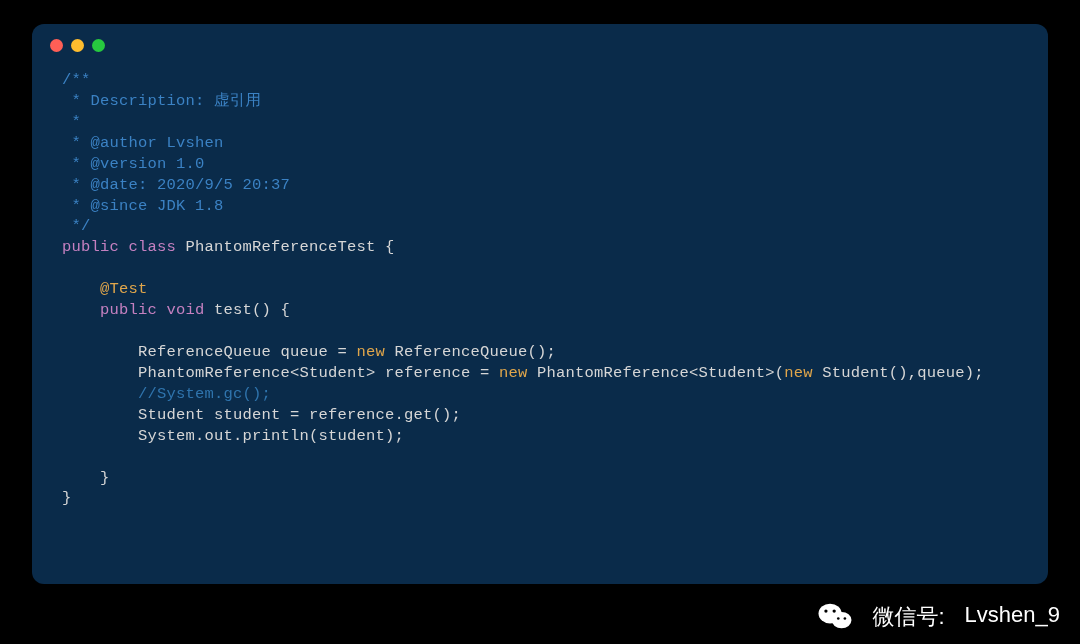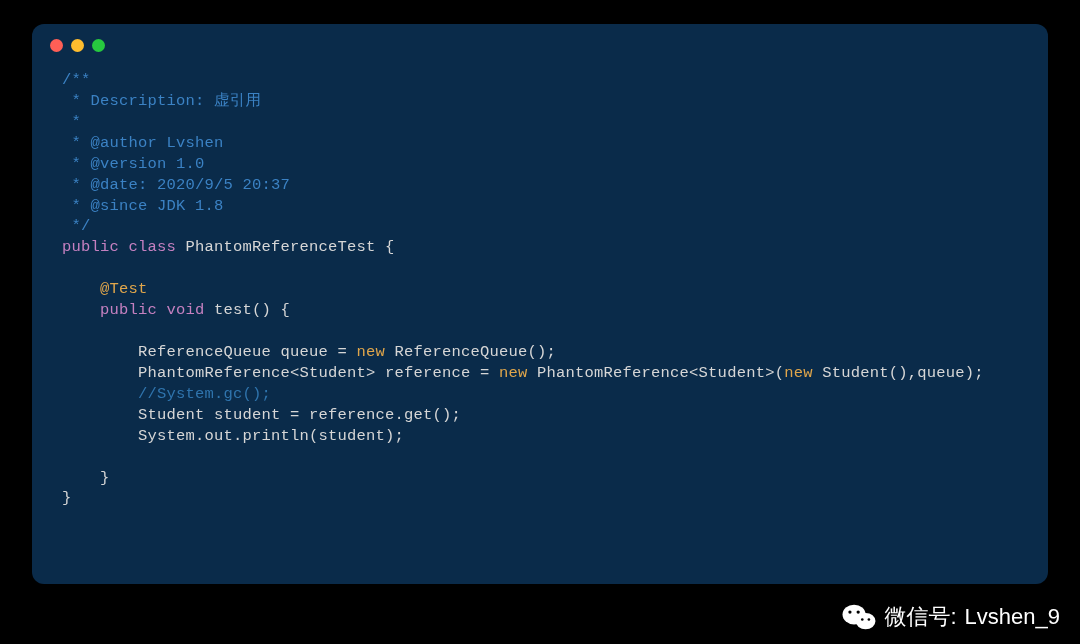--- a/index.html
+++ b/index.html
@@ -50,22 +50,21 @@
   .type    { color: #d6d6d6; }
   .plain   { color: #d6d6d6; }
   .anno    { color: #e0a64b; }
   .newkw   { color: #e0a64b; }
   .commentline { color: #2f74ad; }
   .watermark {
     position: absolute;
     right: 20px;
     bottom: 12px;
     display: flex;
-    align-items: center;
-    gap: 8px;
+    gap: 20px;
     color: #fff;
     font-family: -apple-system, "PingFang SC", "Microsoft YaHei", sans-serif;
     font-size: 22px;
     font-weight: 500;
     z-index: 10;
   }
   .wechat-icon {
     width: 34px;
     height: 28px;
     position: relative;

